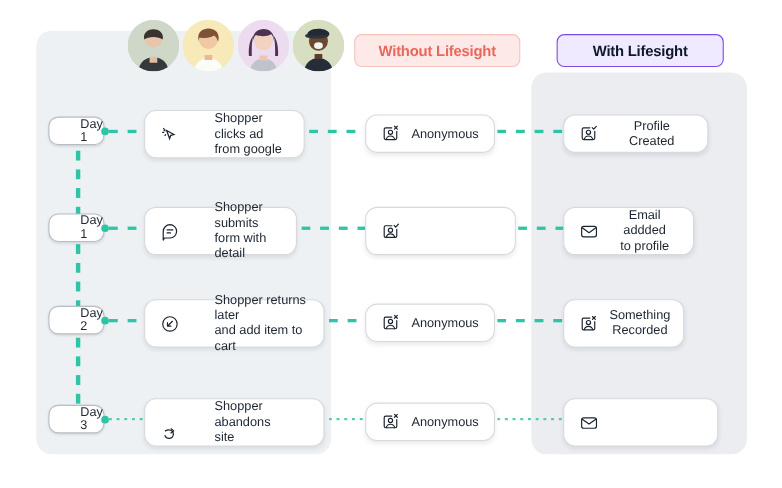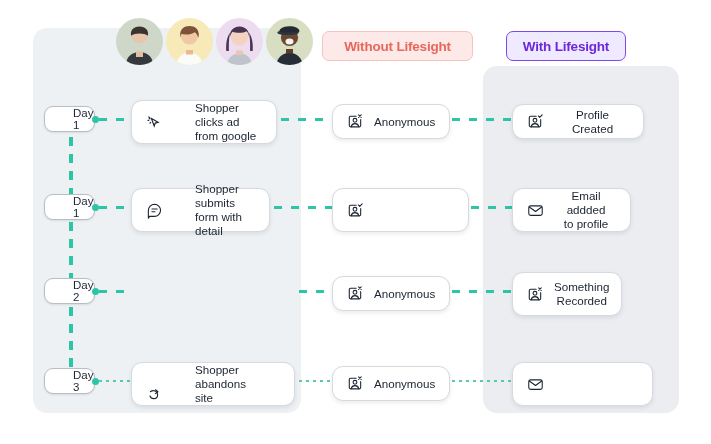--- a/index.html
+++ b/index.html
@@ -74,24 +74,24 @@
   }
   #chip-without {
     left: 322px;
     width: 151px;
     background: #fde9e7;
     border: 1.2px solid #f6c3bd;
     color: #e8685c;
   }
   #chip-with {
     left: 506px;
-    width: 120px;
+    width: 152px;
     background: #efeaff;
     border: 1.4px solid #7d4ae8;
-    color: #6d28d9;
+    color: #0f172a;
   }
 
   
   #timeline {
     position: absolute;
     left: 69px;
     top: 120px;
     width: 4px;
     height: 262px;
     background-image: linear-gradient(#2ec4a6 52%, rgba(255,255,255,0) 0%);
@@ -338,20 +338,30 @@
   </div>
 
   <div class="row" id="row-2">
     <div class="day-pill">
       <span>Day 2</span>
     </div>
     <div class="node-dot" id="dot-2"></div>
 
     <div class="conn" style="left:99px;width:34px;"></div>
 
+    <div class="card step" style="top:3px;width:164px;height:44px;">
+      <span class="ico">
+        <svg width="19" height="19" viewBox="0 0 22 22" fill="none" stroke="#1b2430" stroke-width="1.25" stroke-linecap="round" stroke-linejoin="round">
+          <circle cx="11" cy="11" r="7.6"></circle>
+          <path d="M13.6 8.2L8.6 13.2M8.4 9.7v3.6h3.6"></path>
+        </svg>
+      </span>
+      <span class="label">Shopper returns later
+and add item to cart</span>
+    </div>
 
     <div class="conn" style="left:299px;width:33px;"></div>
 
     <div class="card mid" style="top:7px;width:118px;height:35px;">
       <span class="ico">
         <svg width="19" height="19" viewBox="0 0 22 22" fill="none" stroke="#1b2430" stroke-width="1.25" stroke-linecap="round" stroke-linejoin="round">
           <path d="M17 8.6v7.1a1.5 1.5 0 0 1-1.5 1.5H5.3A1.5 1.5 0 0 1 3.8 15.7V6.4A1.5 1.5 0 0 1 5.3 4.9h6.5"></path>
           <circle cx="10.4" cy="9.6" r="2.2"></circle>
           <path d="M6 17c.5-2.3 2.3-3.5 4.4-3.5s3.9 1.2 4.4 3.5"></path>
           <path d="M14.6 3.2l3 3M17.6 3.2l-3 3"></path>

